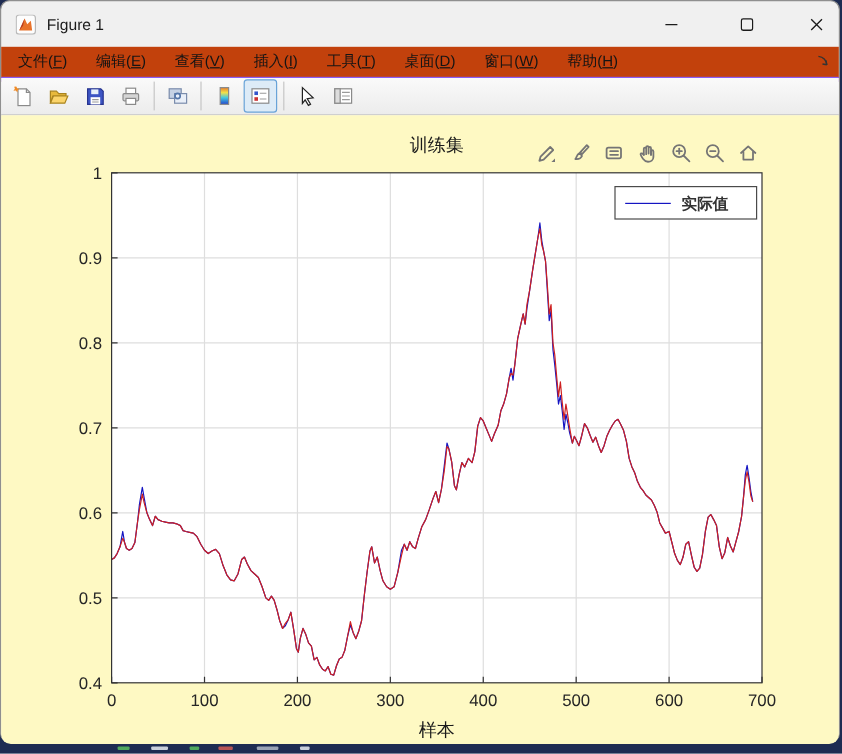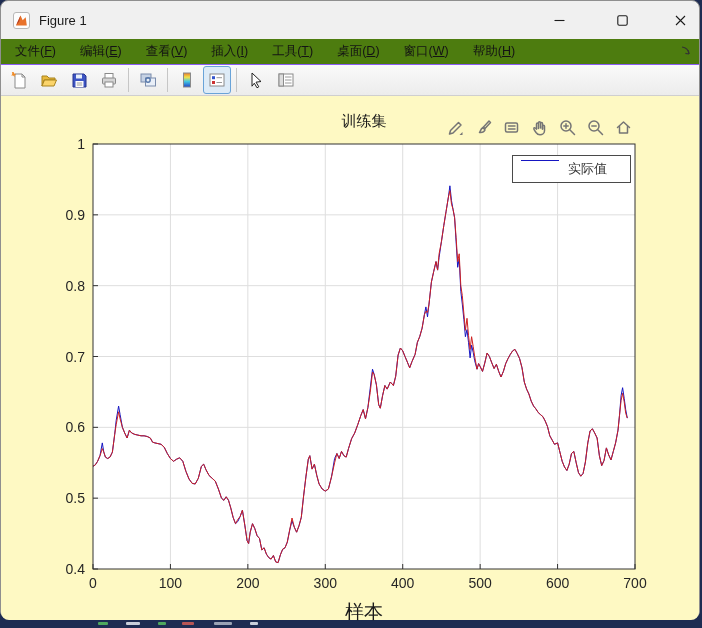--- a/index.html
+++ b/index.html
@@ -5,41 +5,41 @@
   html,body{margin:0;padding:0;}
   body{width:702px;height:628px;background:#1E2C52;font-family:"Liberation Sans",sans-serif;position:relative;overflow:hidden;}
   .window{position:absolute;left:0;top:0;width:700px;height:619px;background:#F0F0F0;border:1px solid #8f8f8f;border-radius:8px;box-sizing:border-box;}
   
   .titlebar{position:absolute;left:0;top:0;width:100%;height:38px;display:flex;align-items:center;}
   .app-icon{width:17px;height:17px;margin-left:12px;flex:0 0 auto;}
   .title-text{margin-left:9px;font-size:13px;color:#1b1b1b;}
   .winbtn{position:absolute;top:0;width:44px;height:38px;display:flex;align-items:center;justify-content:center;}
   .winbtn svg{display:block;}
   
-  .menubar{position:absolute;left:0;top:38px;width:100%;height:25px;display:flex;align-items:center;border-bottom:4px solid #8b5cf6;background:#4d7c0f;}
+  .menubar{position:absolute;left:0;top:38px;width:100%;height:25px;display:flex;align-items:center;border-bottom:4px solid #8b5cf6;background:#c2410c;}
   .menu-item{font-size:12.5px;color:#141414;padding:3px 10px;margin-left:4px;white-space:nowrap;}
   .menu-item u{text-decoration:underline;}
   .dock-arrow{position:absolute;right:7px;top:5px;}
   
   .toolbar{position:absolute;left:0;top:64px;width:100%;height:31px;background:linear-gradient(#fafafa,#ececec);border-bottom:1px solid #cfcfcf;display:flex;align-items:center;padding-left:3px;box-sizing:border-box;}
   .tbtn{width:26px;height:26px;display:flex;align-items:center;justify-content:center;margin:0 1px;border:1px solid transparent;border-radius:3px;}
   .tbtn.selected{background:#DDEBF7;border:1px solid #69A3D8;}
   .tsep{width:1px;height:24px;background:#c6c6c6;margin:0 4px;}
   
   .canvas{position:absolute;left:0;top:95px;width:100%;height:524px;background:#fef9c3;border-radius:0 0 8px 8px;}
   .fig-title{position:absolute;left:92px;top:16px;width:542px;text-align:center;font-size:15px;color:#1a1a1a;}
-  .xlabel{position:absolute;left:92px;top:503px;width:542px;text-align:center;font-size:19px;color:#1a1a1a;}
+  .xlabel{position:absolute;left:92px;top:503px;width:542px;text-align:center;font-size:15px;color:#1a1a1a;}
   .plot-svg{position:absolute;left:40px;top:35px;}
   
   .axtoolbar{position:absolute;left:442px;top:20px;display:flex;gap:3px;}
   .axbtn{width:25px;height:22px;display:flex;align-items:center;justify-content:center;}
   .axbtn svg{stroke:#757575;fill:none;stroke-width:1.5;stroke-linecap:round;stroke-linejoin:round;}
   
   .legend{position:absolute;left:511px;top:59px;width:117px;background:#fff;border:1px solid #4a4a4a;padding:4px 0 3px 0;}
-  .legend-row{display:flex;align-items:flex-start;height:19px;padding:0 8px;}
+  .legend-row{display:flex;align-items:center;height:19px;padding:0 8px;font-weight:bold;}
   .legend-sample{width:38px;height:0;border-top:1.6px solid #000;flex:0 0 auto;}
   .legend-label{margin-left:9px;font-size:13px;color:#333;}
   
   .speck{position:absolute;height:3px;border-radius:1px;}
 </style>
 </head>
 <body>
 
 <div class="window">
 

